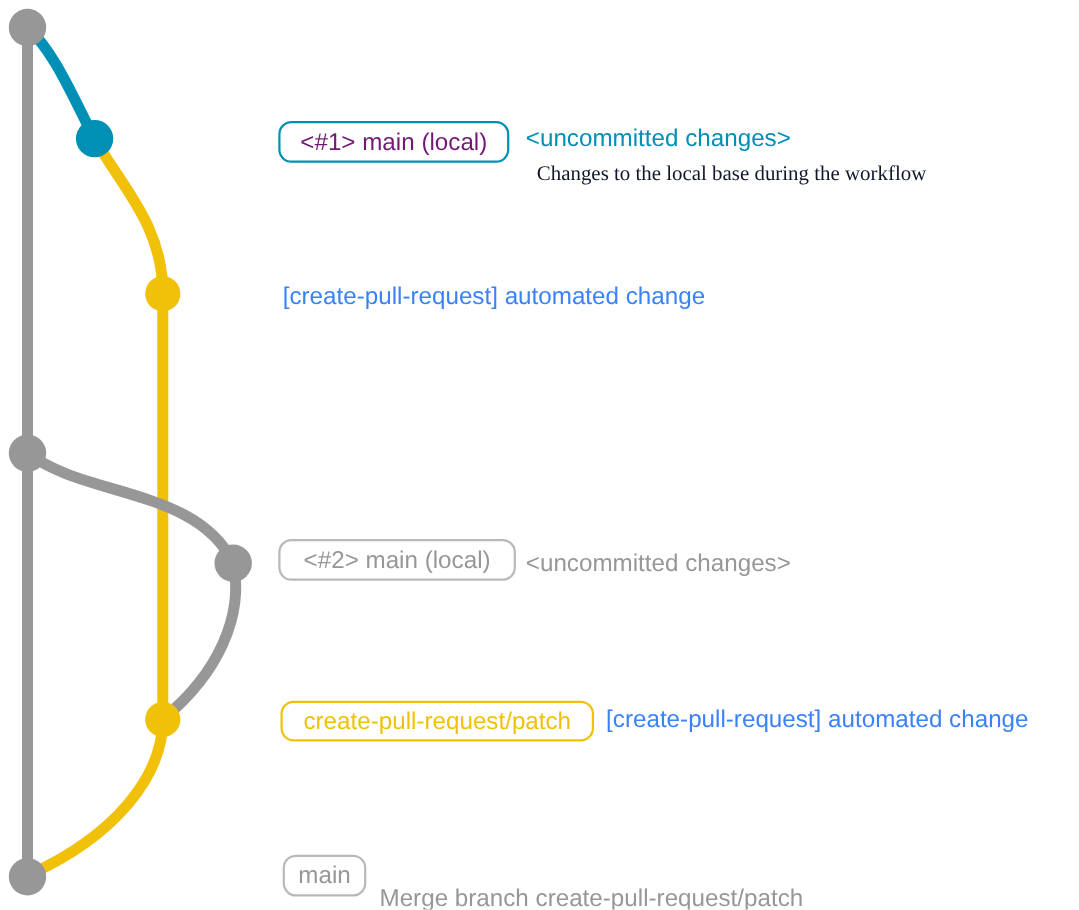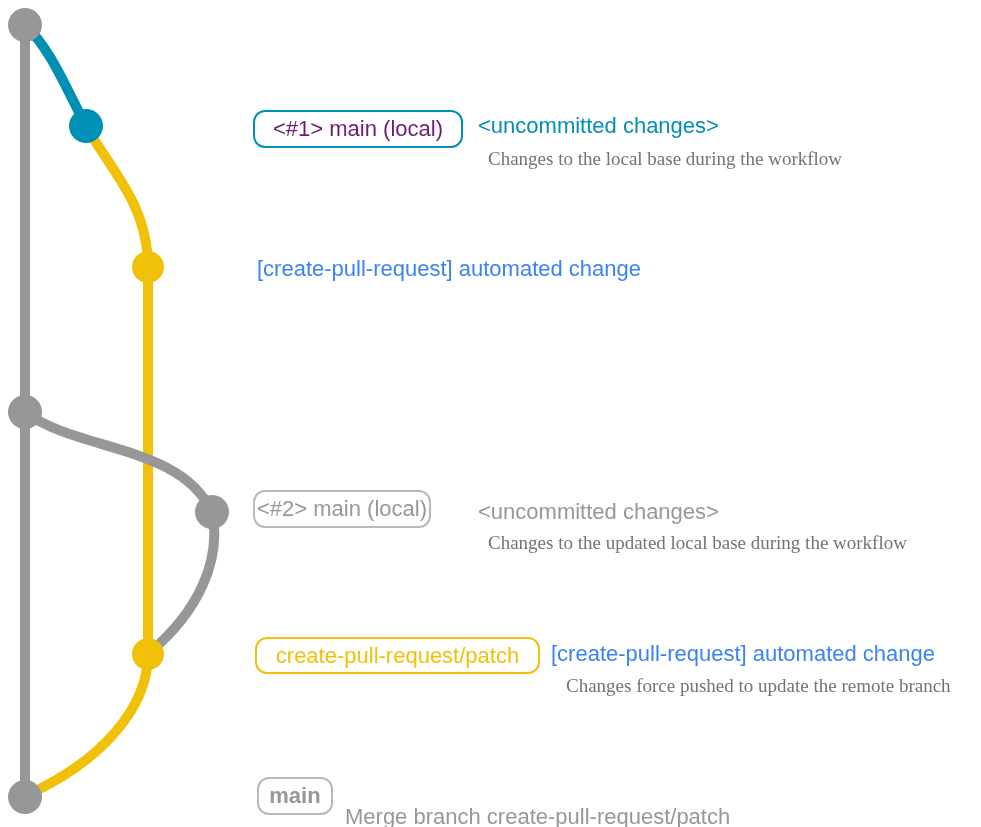--- a/index.html
+++ b/index.html
@@ -31,21 +31,21 @@
     font-size: 22px;
     line-height: 26px;
   }
   .sans-gray   { color: #979797; }
   .sans-blue   { color: #008fb5; }
   .sans-yellow { color: #3b82f6; }
   .note {
     position: absolute;
     white-space: nowrap;
     font-family: "Liberation Serif", serif;
-    color: #737373;
+    color: #0f172a;
     font-size: 19px;
     line-height: 23px;
   }
   .badge {
     position: absolute;
     display: flex;
     align-items: center;
     justify-content: center;
     white-space: nowrap;
     font-size: 22px;
@@ -80,24 +80,22 @@
   </svg>
 
 
   <div class="badge badge-blue" style="left:253px; top:110px; width:210px; height:38px;">&lt;#1&gt; main (local)</div>
   <div class="lbl sans-blue" style="left:478px; top:113px;">&lt;uncommitted changes&gt;</div>
   <div class="note" style="left:488px; top:147px;">Changes to the local base during the workflow</div>
 
   <div class="lbl sans-yellow" style="left:257px; top:256px;">[create-pull-request] automated change</div>
 
 
-  <div class="badge badge-gray" style="left:253px; top:490px; width:178px; height:38px;">&lt;#2&gt; main (local)</div>
+  <div class="badge badge-gray" style="left:253px; top:490px; width:216px; height:38px;">&lt;#2&gt; main (local)</div>
   <div class="lbl sans-gray" style="left:478px; top:499px;">&lt;uncommitted changes&gt;</div>
-  <div class="note" style="left:488px; top:531px;">Changes to the updated local base during the workflow</div>
 
   <div class="badge badge-yellow" style="left:255px; top:637px; width:285px; height:37px;">create-pull-request/patch</div>
   <div class="lbl sans-yellow" style="left:551px; top:641px;">[create-pull-request] automated change</div>
-  <div class="note" style="left:566px; top:674px;">Changes force pushed to update the remote branch</div>
 
-  <div class="badge badge-gray" style="left:257px; top:777px; width:76px; height:38px;font-weight:bold;">main</div>
+  <div class="badge badge-gray" style="left:257px; top:777px; width:76px; height:38px;">main</div>
   <div class="lbl sans-gray" style="left:345px; top:804px;">Merge branch create-pull-request/patch</div>
 
 </div>
 
 </body></html>

